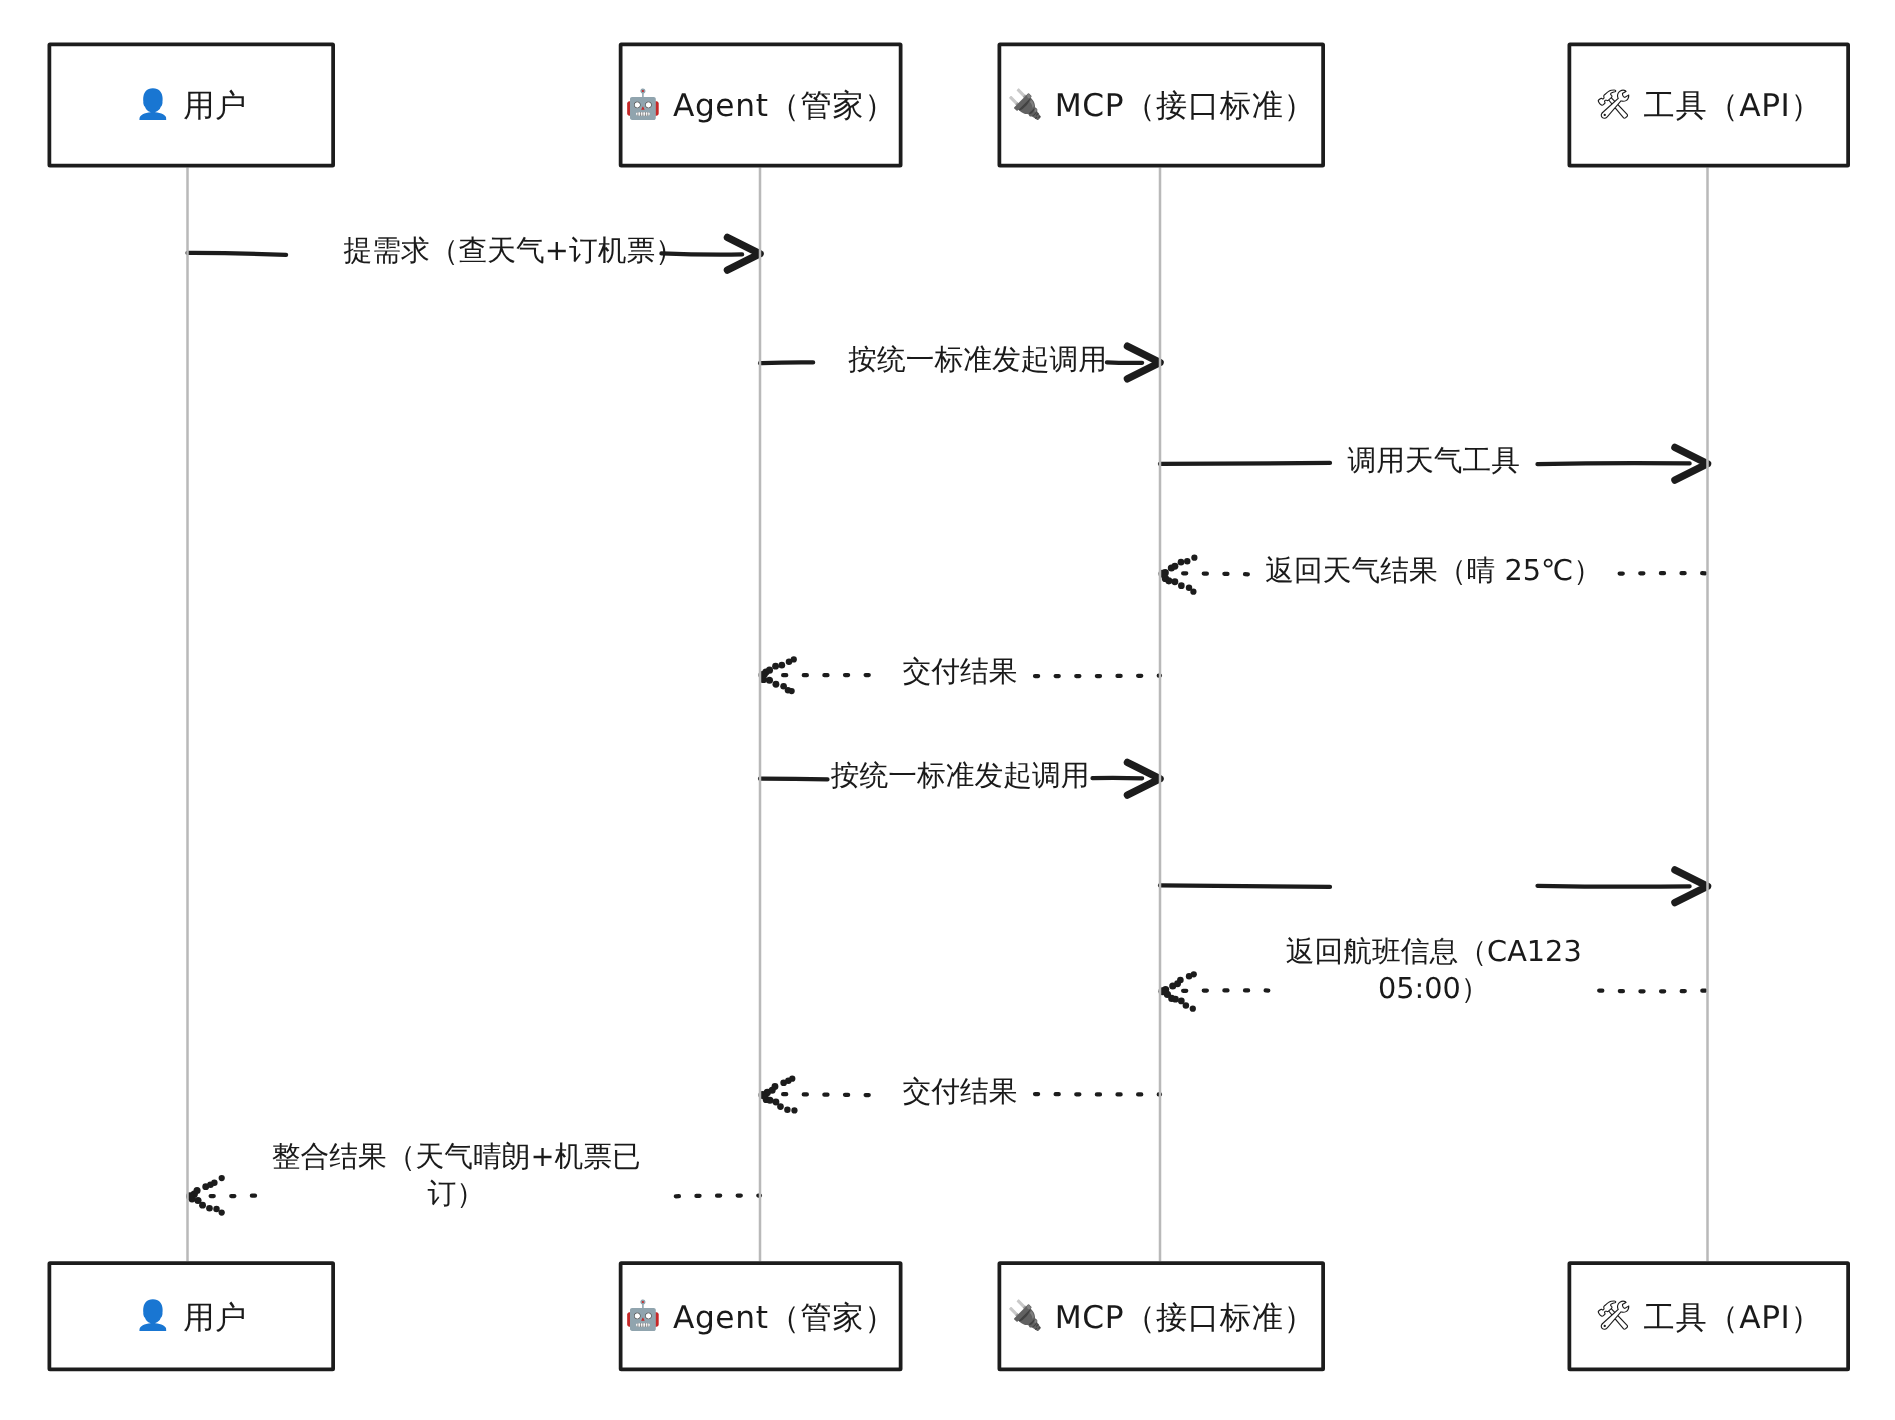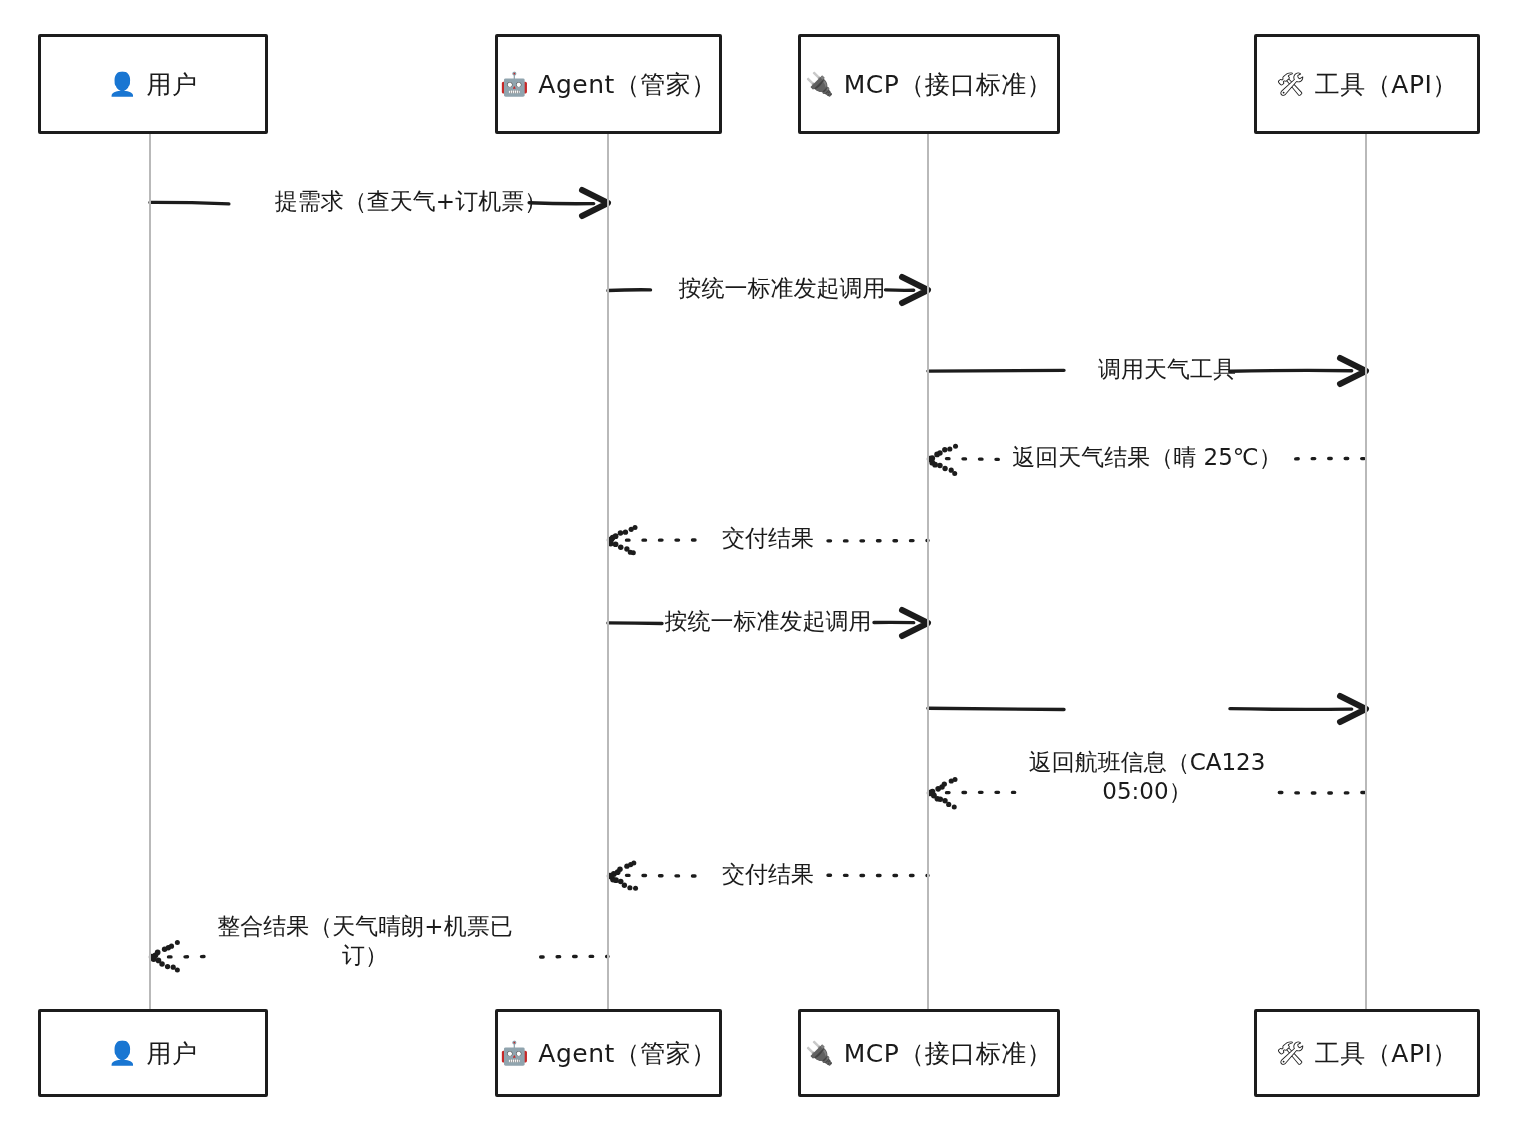--- a/index.html
+++ b/index.html
@@ -97,21 +97,21 @@
       </g>
     </svg>
     <div class="msglabel" style="left: 588px; width: 292px; color: rgb(26, 26, 26); top: 274px; padding-left: 48px;">按统一标准发起调用</div>
     <svg width="400" height="70" style="position: absolute; left: 568px; top: 255px;">
       <path d="M 40 35.56884534763958 Q 61.25 34.6098159324305 82.5 34.88155210522236" fill="none" stroke="#1c1c1c" stroke-width="3.4" stroke-linecap="round"></path>
       <path d="M 317.5 34.89526953007771 Q 331.6 35.572830090735806 345.70000000000005 35.259535251937635" fill="none" stroke="#1c1c1c" stroke-width="3.4" stroke-linecap="round"></path>
       <g>
         <path d="M 334 22 L 360 35 L 334 48" fill="none" stroke="#1c1c1c" stroke-width="6" stroke-linecap="round" stroke-linejoin="round"></path>
       </g>
     </svg>
-    <div class="msglabel" style="left: 928px; width: 438px; color: rgb(26, 26, 26); top: 355px; padding-left: 20px;">调用天气工具</div>
+    <div class="msglabel" style="left: 928px; width: 438px; color: rgb(26, 26, 26); top: 355px;">调用天气工具</div>
     <svg width="518" height="70" style="position: absolute; left: 888px; top: 336px;">
       <path d="M 40 35.1008550558181 Q 108 34.98971270580514 176 34.344375064708586" fill="none" stroke="#1c1c1c" stroke-width="3.4" stroke-linecap="round"></path>
       <path d="M 342 35.28957757426506 Q 402.8499999999999 33.90069862455566 463.70000000000005 34.69484545746964" fill="none" stroke="#1c1c1c" stroke-width="3.4" stroke-linecap="round"></path>
       <g>
         <path d="M 452 22 L 478 35 L 452 48" fill="none" stroke="#1c1c1c" stroke-width="6" stroke-linecap="round" stroke-linejoin="round"></path>
       </g>
     </svg>
     <div class="msglabel" style="left: 928px; width: 438px; color: rgb(26, 26, 26); top: 443px;">返回天气结果（晴 25℃）</div>
     <svg width="518" height="70" style="position: absolute; left: 888px; top: 424px;">
       <path d="M 42 34.39143023638462 Q 76.14453125 34.819695743062766 110.2890625 35.4021347263144" fill="none" stroke="#1c1c1c" stroke-width="3.4" stroke-linecap="round" stroke-dasharray="2.5 14"></path>

